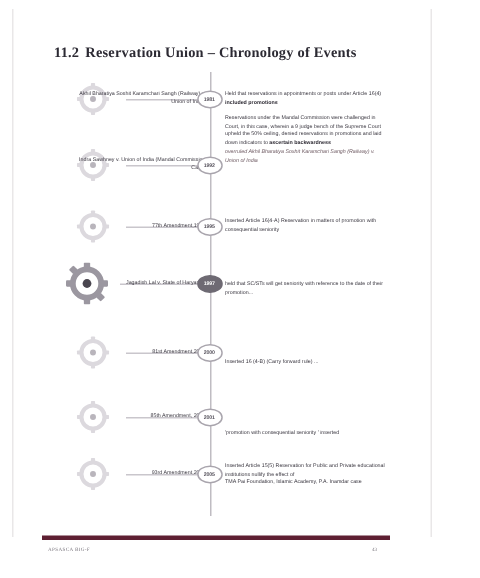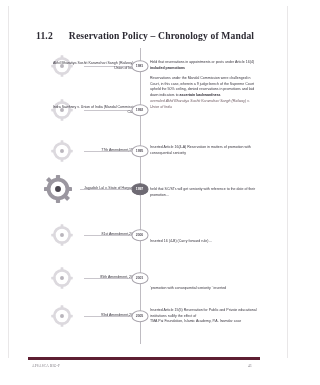--- a/index.html
+++ b/index.html
@@ -36,21 +36,21 @@
     left: 36px;
     top: 30px;
     width: 230px;
     font-family: "Liberation Serif", serif;
     font-size: 9.6px;
     font-weight: bold;
     color: #2c2a33;
     letter-spacing: 0.15px;
     white-space: nowrap;
   }
-  #heading .num { margin-right: 16px; }
+  #heading .num { margin-right: 4px; }
 
   
   #timeline {
     position: absolute;
     left: 0;
     top: 46px;
     width: 297px;
     height: 300px;
   }
   #spine {
@@ -151,21 +151,21 @@
 </style>
 </head>
 <body>
 
 <div id="page">
 
   <div class="page-edge edge-left"></div>
   <div class="page-edge edge-right"></div>
 
   <div id="heading">
-    <span class="num">11.2</span><span>Reservation Policy – Chronology of Mandal</span>
+    <span class="num">11.2</span><span>Reservation Union – Chronology of Events</span>
   </div>
 
   <div id="timeline">
 
     <div id="spine"></div>
 
     <div class="event" style="top:0;">
       <div class="gear" style="left:62px; top:20px;">
         <svg width="22" height="22" viewBox="0 0 40 40">
           <g fill="none" stroke="#dcd9de" stroke-width="5">

